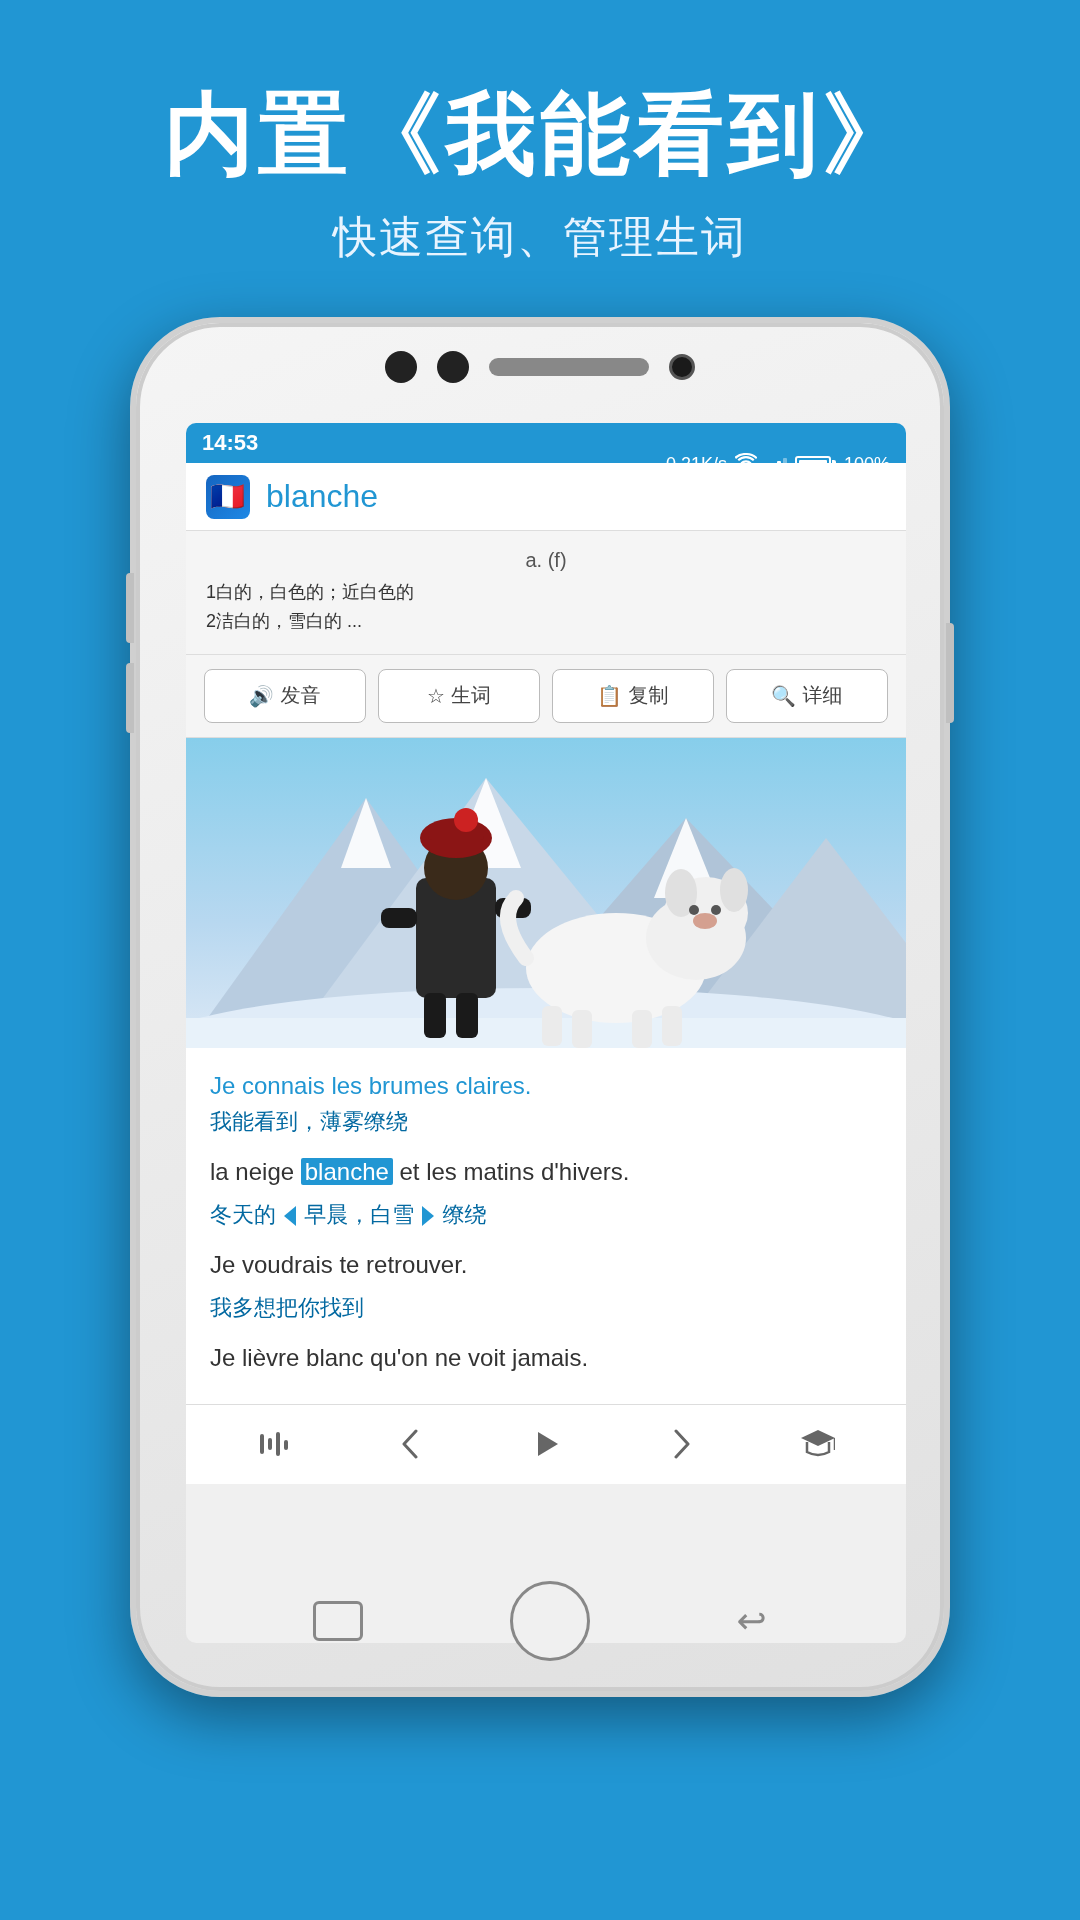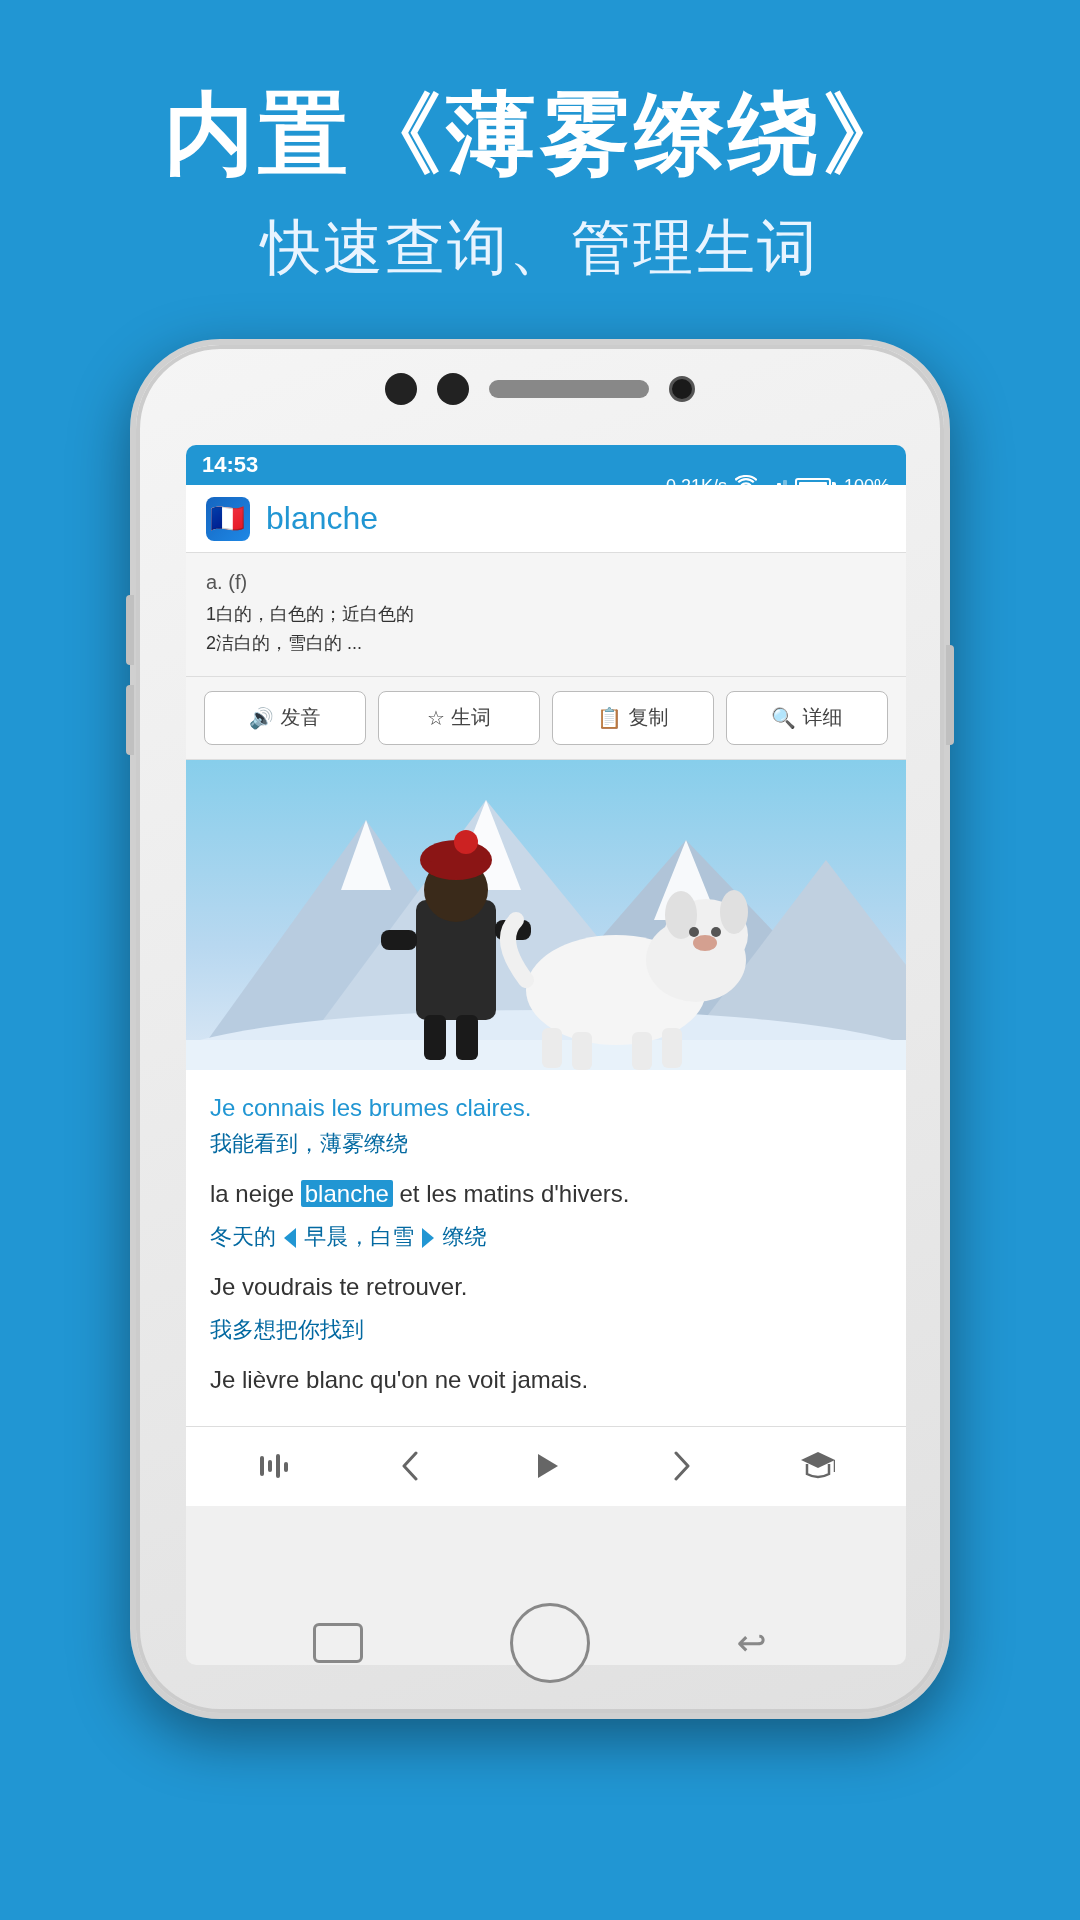--- a/index.html
+++ b/index.html
@@ -22,21 +22,21 @@
       padding-bottom: 40px;
     }
     .title-main {
       font-size: 90px;
       color: #fff;
       font-weight: bold;
       letter-spacing: 4px;
       line-height: 1.2;
     }
     .title-sub {
-      font-size: 60px;
+      font-size: 44px;
       color: #e8f4ff;
       margin-top: 20px;
       letter-spacing: 2px;
     }
 
     
     .phone-wrapper {
       position: relative;
       width: 820px;
       height: 1660px;
@@ -182,20 +182,21 @@
     
     .dict-content {
       background: #f5f5f5;
       padding: 18px 20px;
       border-bottom: 1px solid #ddd;
     }
     .dict-type {
       font-size: 20px;
       color: #555;
       margin-bottom: 6px;
+      text-align: center;
     }
     .dict-def {
       font-size: 18px;
       color: #333;
       line-height: 1.6;
     }
 
     
     .action-buttons {
       display: flex;
@@ -348,21 +349,21 @@
     .signal-bar {
       width: 4px;
       background: #fff;
       border-radius: 1px;
     }
   </style>
 </head>
 <body>
 
 <div class="top-section">
-  <div class="title-main">内置《薄雾缭绕》</div>
+  <div class="title-main">内置《我能看到》</div>
   <div class="title-sub">快速查询、管理生词</div>
 </div>
 
 <div class="phone-wrapper">
 
   <div class="phone-shell">
 
     <div class="phone-top-bar">
       <div class="camera-dot large"></div>
       <div class="camera-dot large"></div>

